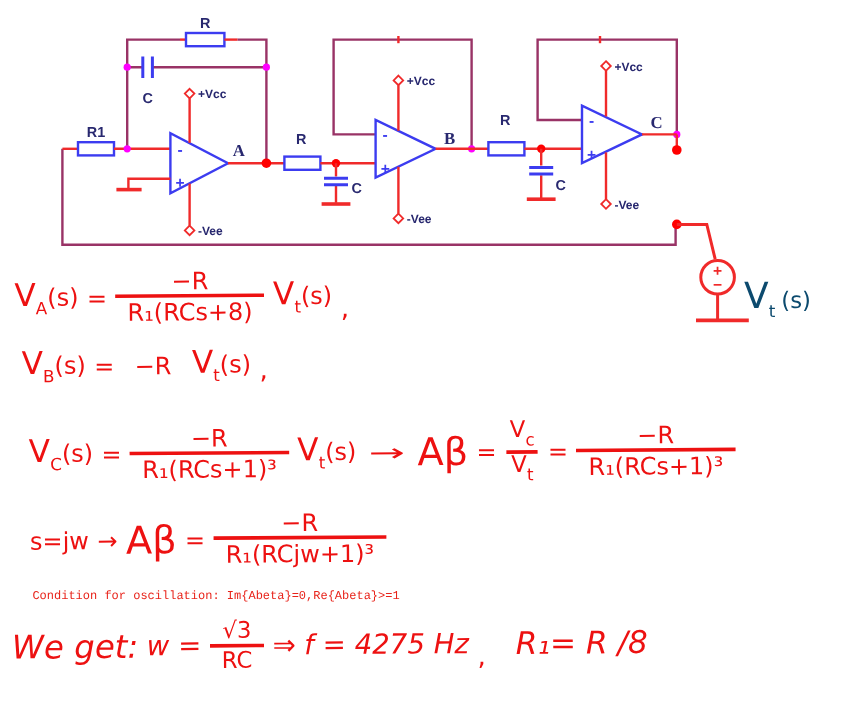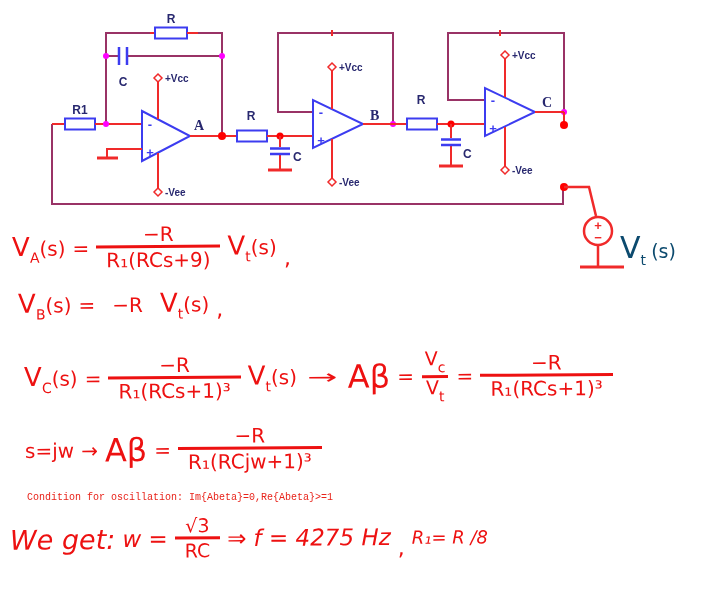--- a/index.html
+++ b/index.html
@@ -178,21 +178,21 @@
   <div id="src-label">
     <span class="vv">V</span><span class="vsub">t</span>
     <span class="t">(s)</span>
   </div>
 
   <div class="eq" style="left:12px;top:224px;">
     <span><span class="vv">V</span><span class="vsub">A</span><span class="t">(s)</span></span>
     <span class="t">=</span>
     <span class="frac">
         <span class="num">−R</span>
-        <span class="den">R₁(RCs+9)</span>
+        <span class="den">R₁(RCs+8)</span>
       </span>
     <span><span class="vv">V</span><span class="vsub">t</span><span class="t">(s)</span></span>
     <span class="comma">,</span>
   </div>
 
   <div class="eq" style="left:18px;top:288px;">
     <span><span class="vv">V</span><span class="vsub">B</span><span class="t">(s)</span></span>
     <span class="t">=</span>
     <span class="frac">
         <span class="num">−R</span>
@@ -239,16 +239,16 @@
   <div class="eq" id="eq-result" style="left:10px;top:516px;">
     <span class="t" style="font-size:27px;">We get:</span>
     <span class="t">w =</span>
     <span class="frac">
         <span class="num">√3</span>
         <span class="den">RC</span>
       </span>
     <span class="t">⇒</span>
     <span class="t">f = 4275 Hz</span>
     <span class="comma">,</span>
-    <span class="t" style="font-size:18px;">R₁= R /8</span>
+    <span class="t" style="font-size:26px;margin-left:18px;">R₁= R /8</span>
   </div>
 
 </div>
 
 </body></html>

